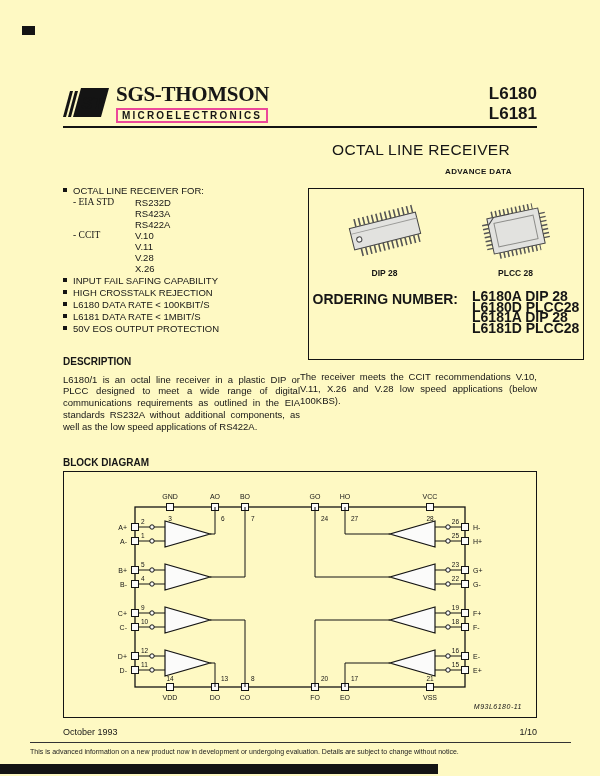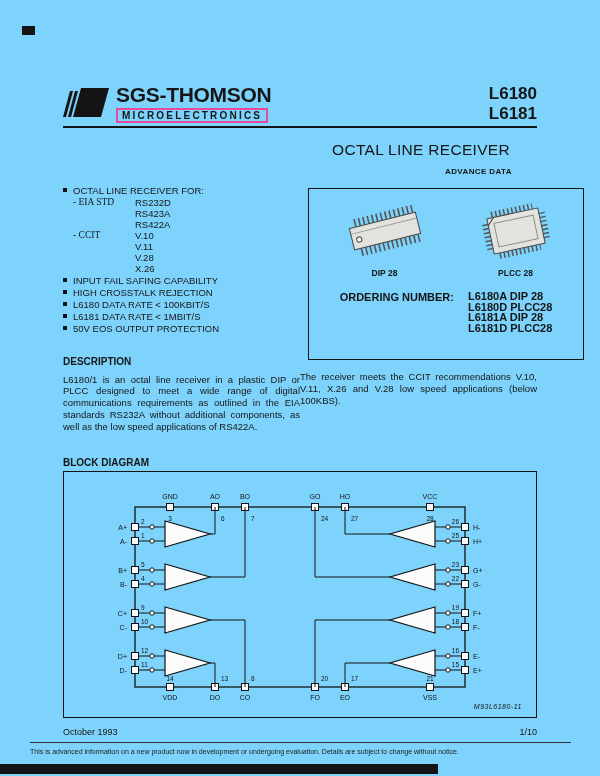--- a/index.html
+++ b/index.html
@@ -1,37 +1,37 @@
 <!DOCTYPE html>
 <html><head>
 <meta charset="utf-8">
 <style>
   html,body{margin:0;padding:0;}
   body{background:#d9d9d6;font-family:"Liberation Sans",sans-serif;}
-  .page{position:relative;width:600px;height:776px;margin:0 auto;background:#7dd3fc;color:#161616;overflow:hidden;}
+  .page{position:relative;width:600px;height:776px;margin:0 auto;background:#fef9c3;color:#161616;overflow:hidden;}
   .corner-mark{position:absolute;left:22px;top:26px;width:13px;height:9px;background:#141414;}
   .header{position:absolute;left:63px;top:84px;width:474px;display:flex;justify-content:space-between;align-items:flex-start;}
   .logo{display:flex;gap:7px;align-items:flex-start;}
-  .brand-name{font-size:21px;font-weight:700;line-height:1;letter-spacing:-0.3px;}
+  .brand-name{font-size:21px;font-weight:700;line-height:1;letter-spacing:-0.3px;font-family:Liberation Serif, serif;}
   .micro{display:inline-block;margin-top:2px;border:2px solid #ec4899;padding:0 4px;font-size:10px;font-weight:700;letter-spacing:2.2px;}
   .partnums{text-align:center;font-size:17px;font-weight:700;line-height:1.2;}
   .rule-top{position:absolute;left:63px;top:126px;width:474px;height:2px;background:#141414;}
   .doc-title{position:absolute;top:141px;right:90px;font-size:15.5px;font-weight:500;letter-spacing:0.3px;}
   .advance{position:absolute;top:167px;right:88px;font-size:8px;font-weight:700;letter-spacing:0.4px;}
   .features{position:absolute;left:63px;top:184px;width:236px;font-size:9.5px;}
   .feat-row{display:flex;gap:6px;margin:1px 0;line-height:11px;}
   .bullet{flex:0 0 auto;width:4px;height:4px;background:#141414;margin-top:3px;}
   .std-block{margin-left:10px;}
   .std-row{display:flex;line-height:11px;}
   .std-label{width:62px;font-family:Liberation Serif, serif;}
   .pkg-box{position:absolute;left:308px;top:188px;width:276px;height:172px;border:1.5px solid #141414;box-sizing:border-box;}
   .pkg-row{display:flex;justify-content:space-around;align-items:flex-end;padding:12px 6px 0 6px;}
   .pkg{text-align:center;}
   .pkg-caption{margin-top:3px;font-size:8.5px;font-weight:700;}
-  .ordering{display:flex;justify-content:center;gap:14px;margin-top:13px;font-size:11px;font-weight:700;}
+  .ordering{display:flex;justify-content:center;gap:14px;margin-top:13px;font-size:14px;font-weight:700;}
   .ordering-values div{line-height:10.5px;}
   .desc-col{position:absolute;top:356px;width:237px;font-size:9.5px;line-height:1.25;text-align:justify;}
   .desc-left{left:63px;}
   .desc-right{left:300px;padding-top:15px;}
   .desc-right p{margin:0;}
   .sec-heading{font-size:10px;font-weight:700;margin:0 0 5px 0;text-align:left;}
   .bd-heading{position:absolute;left:63px;top:457px;font-size:10px;font-weight:700;}
   .diagram-box{position:absolute;left:63px;top:471px;width:474px;height:247px;border:1.5px solid #141414;box-sizing:border-box;}
   .diagram-box svg{display:block;margin:5px auto 0 auto;}
   svg text{font-family:"Liberation Sans",sans-serif;fill:#141414;}

